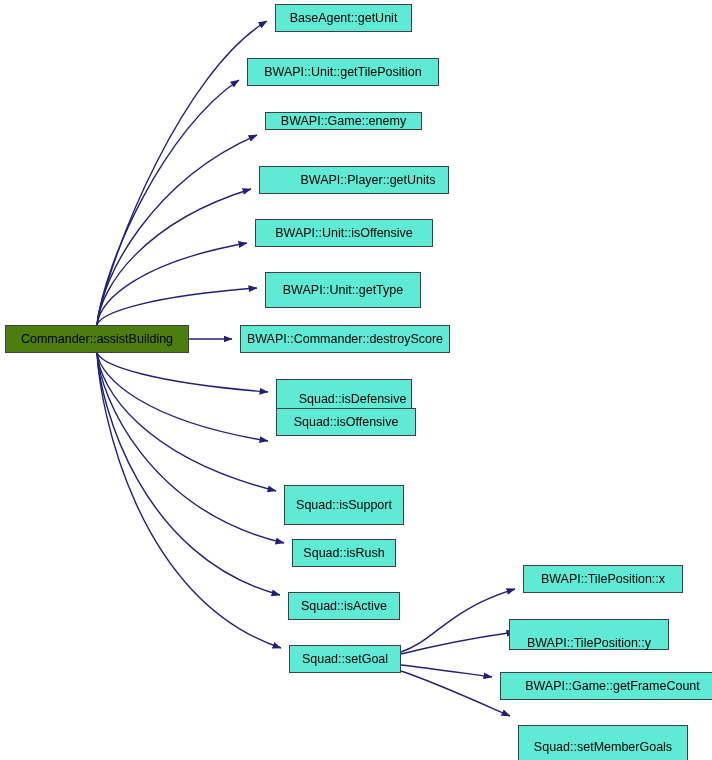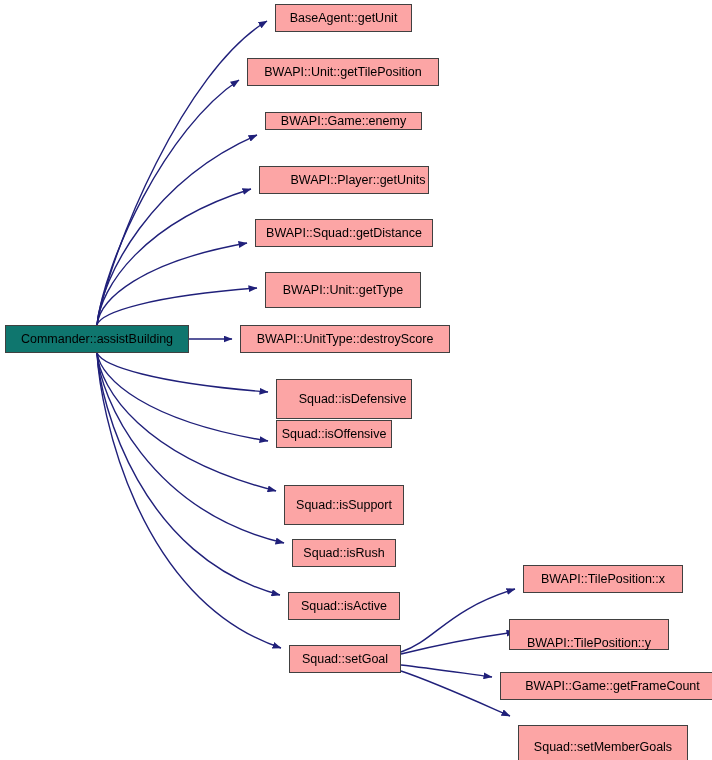--- a/index.html
+++ b/index.html
@@ -21,33 +21,33 @@
     left: 0;
     top: 0;
     width: 712px;
     height: 760px;
     pointer-events: none;
   }
   .node {
     position: absolute;
     box-sizing: border-box;
     border: 1px solid #404040;
-    background: #fca5a5;
+    background: #5eead4;
     color: #000000;
     font-size: 12.5px;
     line-height: 1;
     display: flex;
     align-items: center;
     justify-content: center;
     white-space: nowrap;
     letter-spacing: 0px;
     z-index: 5;
   }
   .node.root {
-    background: #0f766e;
+    background: #4d7c0f;
     border-color: #404040;
   }
   .node-label {
     display: block;
     padding: 0 2px;
   }
 </style>
 </head>
 <body>
 
@@ -84,36 +84,36 @@
       </div>
       <div class="node" style="left: 275px; top: 4px; width: 137px; height: 28px;">
         <span class="node-label">BaseAgent::getUnit</span>
       </div>
       <div class="node" style="left: 247px; top: 58px; width: 192px; height: 28px;">
         <span class="node-label">BWAPI::Unit::getTilePosition</span>
       </div>
       <div class="node" style="left: 265px; top: 112px; width: 157px; height: 18px;">
         <span class="node-label">BWAPI::Game::enemy</span>
       </div>
-      <div class="node" style="left: 259px; top: 166px; width: 170px; height: 28px; padding-left: 28px;">
+      <div class="node" style="left: 259px; top: 166px; width: 190px; height: 28px; padding-left: 28px;">
         <span class="node-label">BWAPI::Player::getUnits</span>
       </div>
       <div class="node" style="left: 255px; top: 219px; width: 178px; height: 28px;">
-        <span class="node-label">BWAPI::Squad::getDistance</span>
+        <span class="node-label">BWAPI::Unit::isOffensive</span>
       </div>
       <div class="node" style="left: 265px; top: 272px; width: 156px; height: 36px;">
         <span class="node-label">BWAPI::Unit::getType</span>
       </div>
       <div class="node" style="left: 240px; top: 325px; width: 210px; height: 28px;">
-        <span class="node-label">BWAPI::UnitType::destroyScore</span>
+        <span class="node-label">BWAPI::Commander::destroyScore</span>
       </div>
       <div class="node" style="left: 276px; top: 379px; width: 136px; height: 40px; padding-left: 17px;">
         <span class="node-label">Squad::isDefensive</span>
       </div>
-      <div class="node" style="left: 276px; top: 420px; width: 116px; height: 28px;">
+      <div class="node" style="left: 276px; top: 408px; width: 140px; height: 28px;">
         <span class="node-label">Squad::isOffensive</span>
       </div>
       <div class="node" style="left: 284px; top: 485px; width: 120px; height: 40px;">
         <span class="node-label">Squad::isSupport</span>
       </div>
       <div class="node" style="left: 292px; top: 539px; width: 104px; height: 28px;">
         <span class="node-label">Squad::isRush</span>
       </div>
       <div class="node" style="left: 288px; top: 592px; width: 112px; height: 28px;">
         <span class="node-label">Squad::isActive</span>

